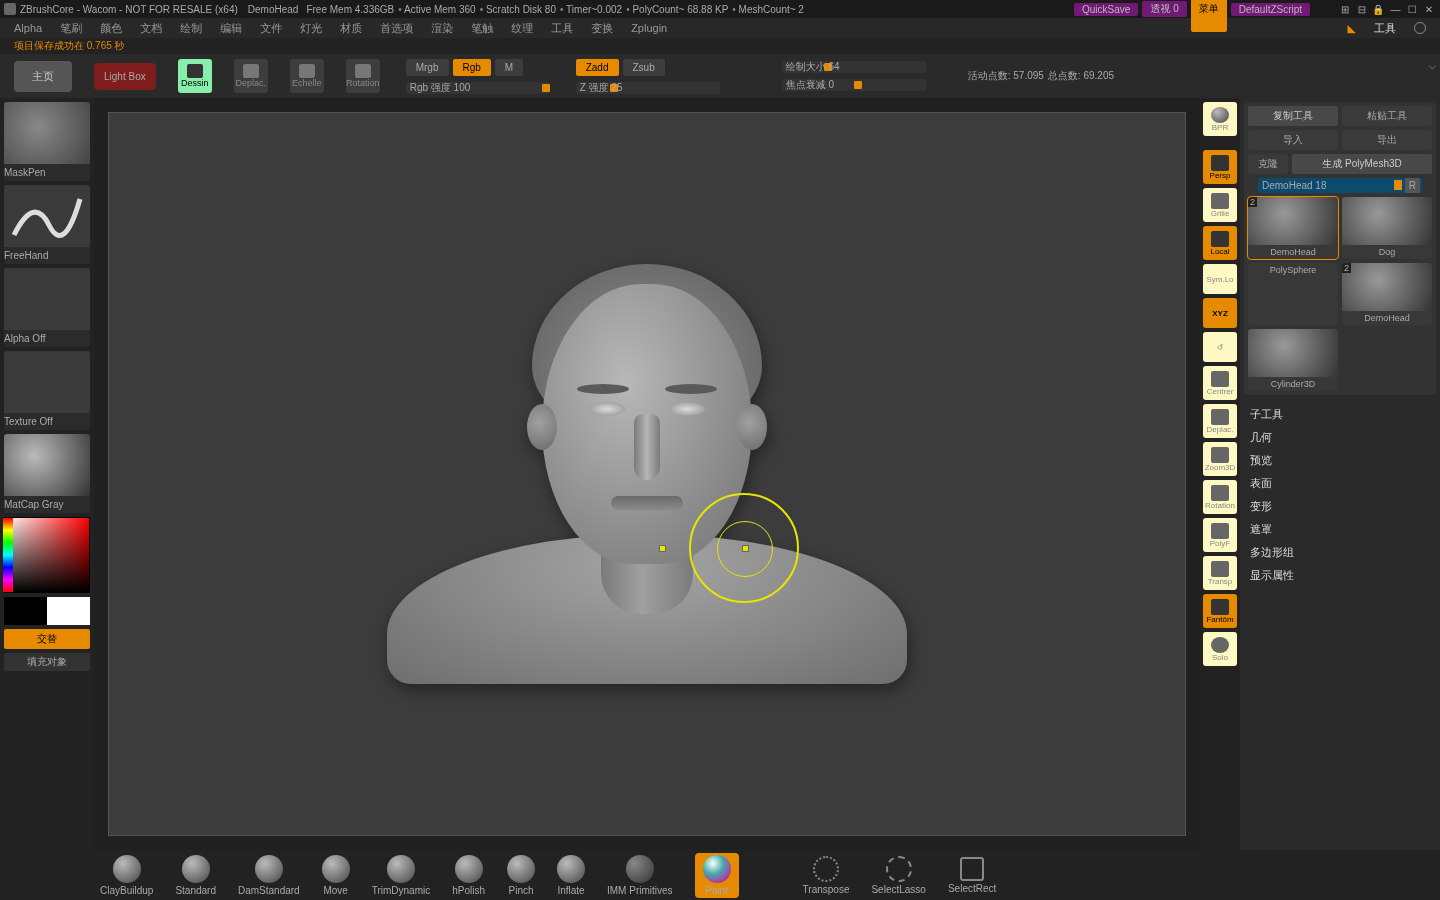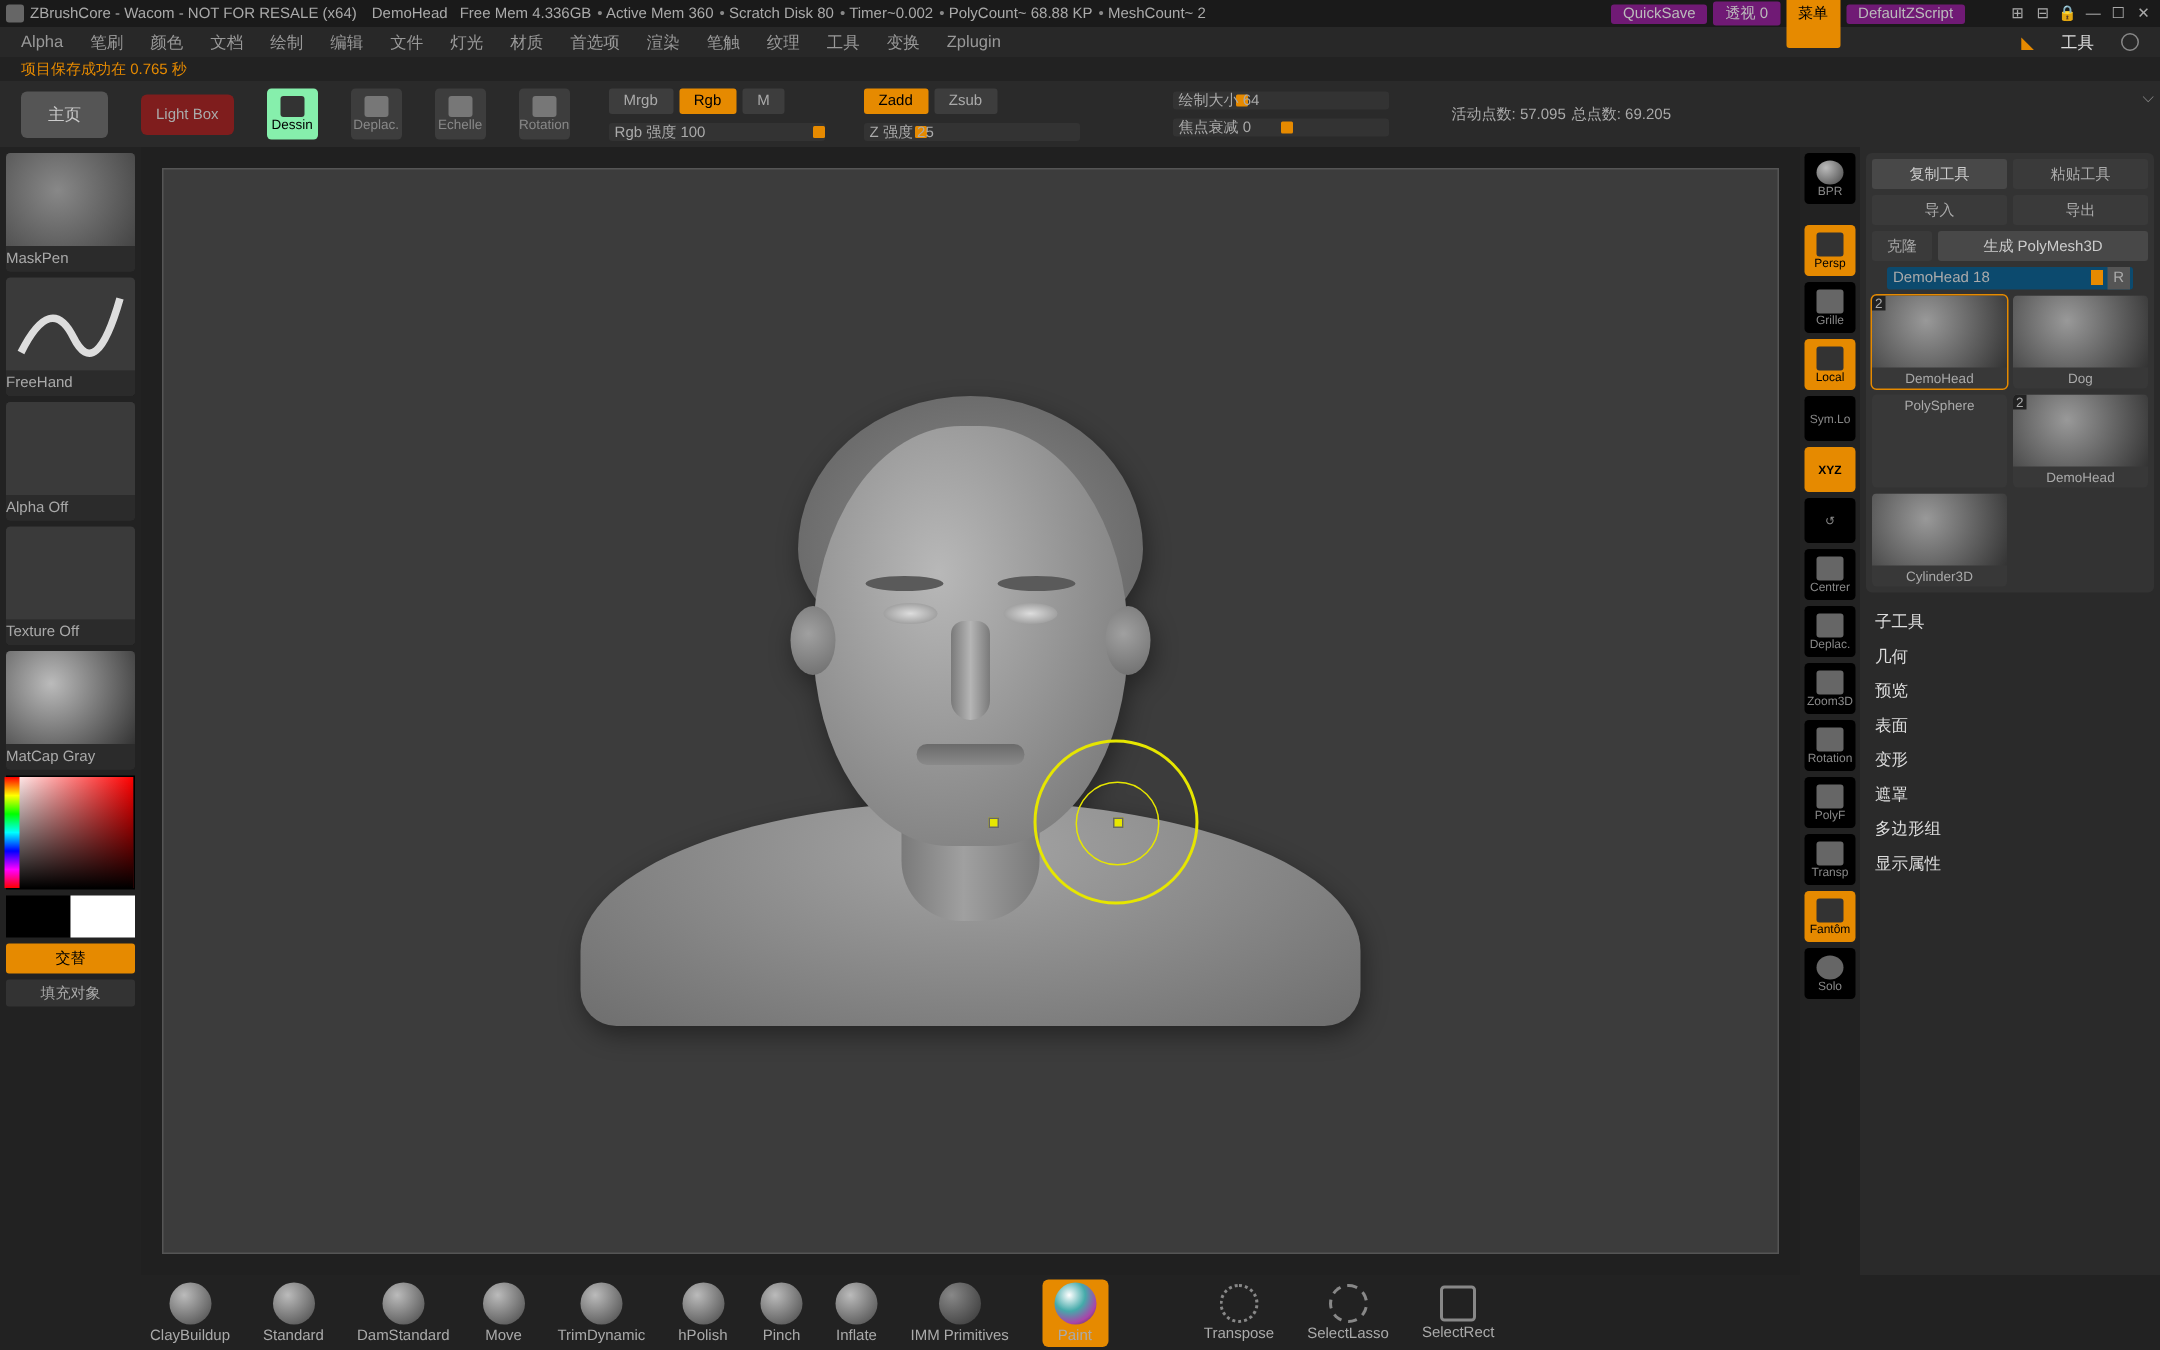--- a/index.html
+++ b/index.html
@@ -76,21 +76,21 @@
 .eye{position:absolute; top:148px; width:36px; height:14px; background:radial-gradient(ellipse,#ddd,#888); border-radius:50%;}
 .eye.l{left:calc(50% - 58px);} .eye.r{right:calc(50% - 58px);}
 .nose{position:absolute; top:160px; left:50%; transform:translateX(-50%); width:26px; height:66px; background:linear-gradient(90deg,#7a7a7a,#b5b5b5,#7a7a7a); border-radius:12px 12px 18px 18px;}
 .mouth{position:absolute; top:242px; left:50%; transform:translateX(-50%); width:72px; height:14px; background:linear-gradient(#6a6a6a,#8a8a8a); border-radius:10px;}
 .brush-cursor{position:absolute; left:580px; top:380px; width:110px; height:110px; border:2px solid #e6e600; border-radius:50%;}
 .brush-cursor::after{content:""; position:absolute; left:26px; top:26px; width:54px; height:54px; border:1px solid #e6e600; border-radius:50%;}
 .sym-dot{ position:absolute; width:7px; height:7px; background:#e6e600; border:1px solid #666; }
 .sym-dot.d1{ left:550px; top:432px; } .sym-dot.d2{ left:633px; top:432px; }
 
 .right-strip { width: 40px; background: #222; display: flex; flex-direction: column; gap: 4px; padding: 4px 2px; align-items: center; }
-.rs-btn { width: 34px; height: 34px; background: #000000; border-radius: 3px; display: flex; flex-direction:column; align-items: center; justify-content: center; font-size: 8px; color:#888;}
+.rs-btn { width: 34px; height: 34px; background: #fef9c3; border-radius: 3px; display: flex; flex-direction:column; align-items: center; justify-content: center; font-size: 8px; color:#888;}
 .rs-btn .i{ width:18px; height:16px; background:#666; border-radius:2px;}
 .rs-btn.orange { background: #e68a00; color:#000;}
 .rs-btn.orange .i{ background:#333;}
 .rs-btn.tall{height:30px;}
 
 
 .right-panel { width: 200px; background: #2a2a2a; padding: 4px; }
 .rp-box{ background:#333; border-radius:4px; padding:4px; margin-bottom:4px;}
 .rp-row{ display:flex; gap:4px;}
 .rp-pill{ flex:1; background:#3a3a3a; color:#aaa; text-align:center; padding:3px; font-size:10px; border-radius:2px;}

